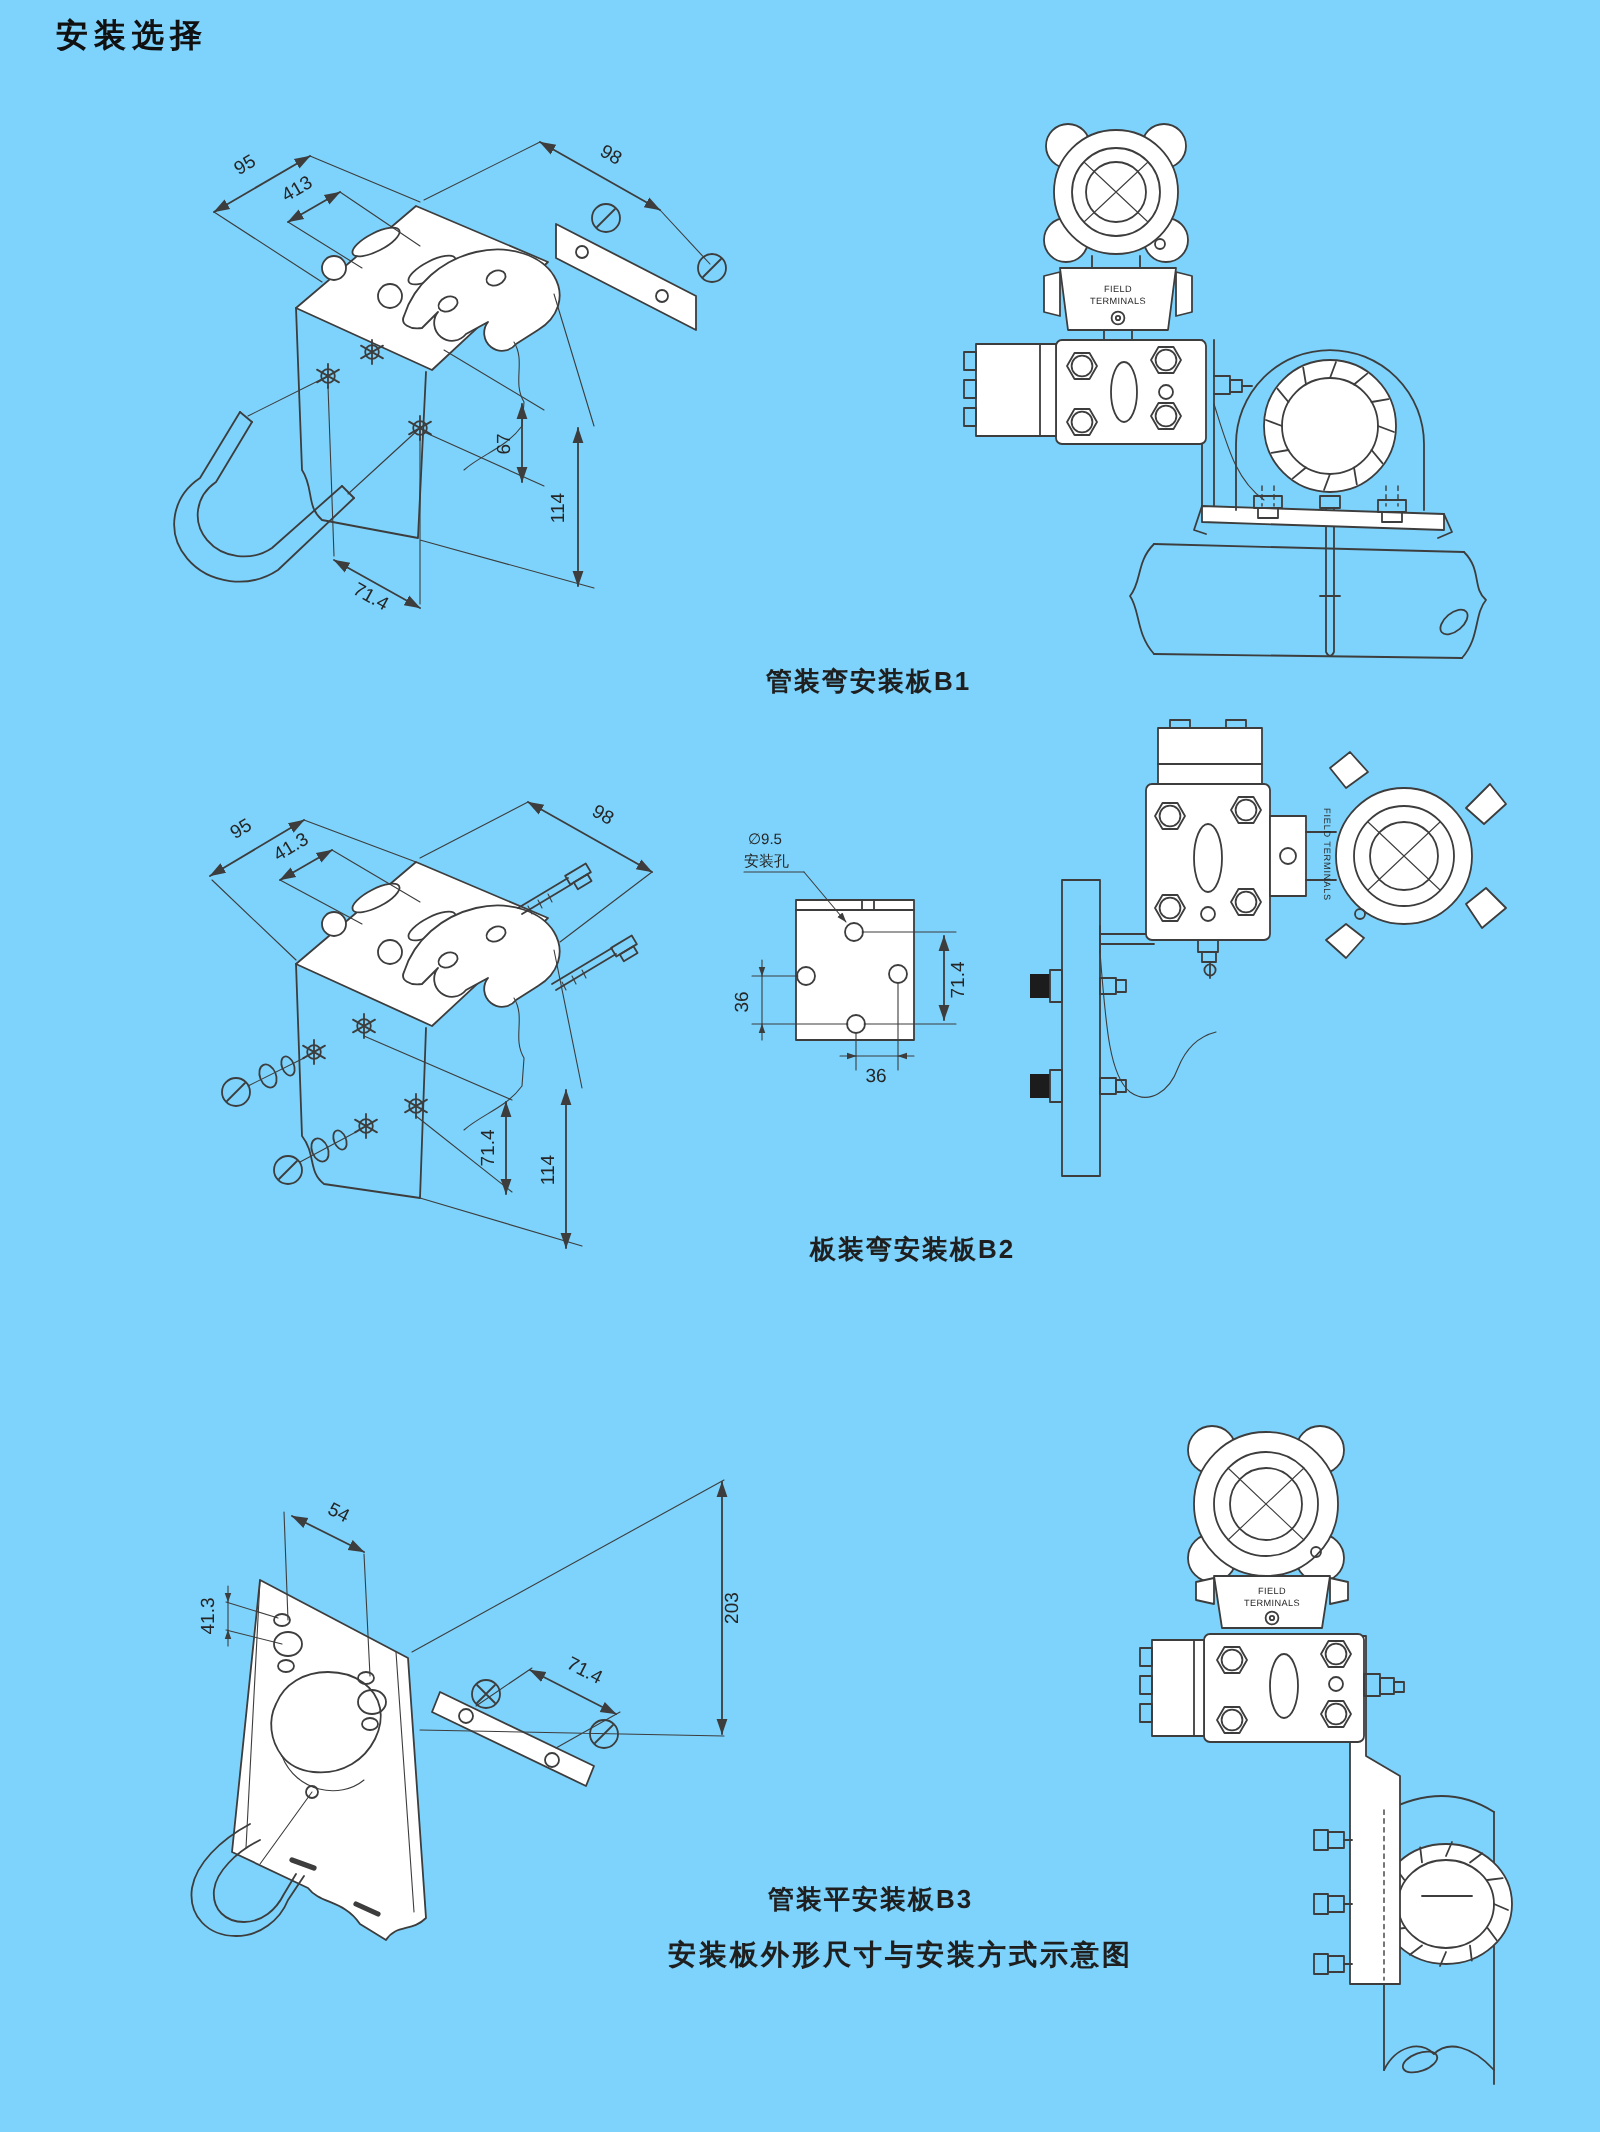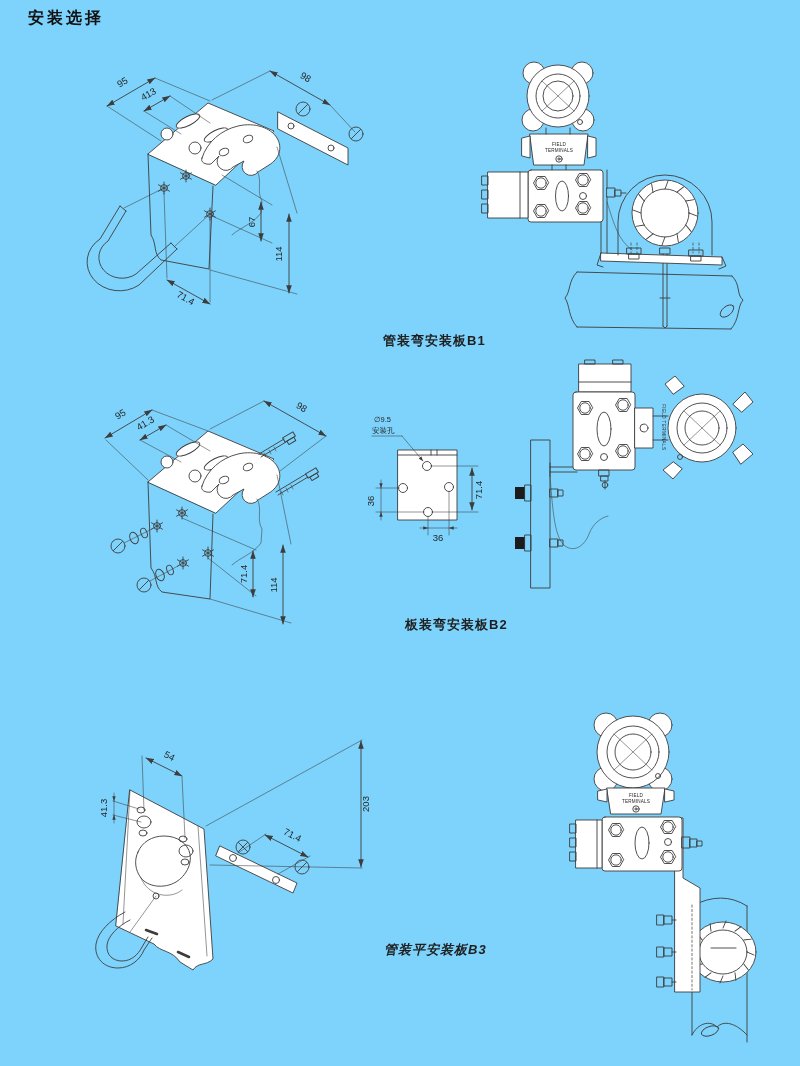--- a/index.html
+++ b/index.html
@@ -17,21 +17,21 @@
   svg text.dim{font-size:9.5px;text-anchor:middle;font-family:"Liberation Sans",sans-serif;}
   svg text.dimcn{font-size:7.5px;text-anchor:start;font-family:"Liberation Sans",sans-serif;}
   svg text.tiny{font-size:4.6px;text-anchor:middle;letter-spacing:.2px;font-family:"Liberation Sans",sans-serif;}
   svg text.tinyv{font-size:4.6px;text-anchor:start;letter-spacing:.4px;font-family:"Liberation Sans",sans-serif;}
   #arw path{fill:#3d3d3d;stroke:none;}
   .title{position:absolute;left:28px;top:8px;font-size:16px;font-weight:bold;
          letter-spacing:3px;color:#111;}
   .cap{position:absolute;font-size:13px;font-weight:600;letter-spacing:1px;color:#1f1f1f;text-align:right;}
   .cap-b1{left:383px;top:332px;}
   .cap-b2{left:377px;top:616px;margin-left:28px;}
-  .cap-b3{left:384px;top:941px;font-style:italic;}
+  .cap-b3{left:384px;top:941px;}
   .cap-footer{left:334px;top:969px;font-size:14px;letter-spacing:1.5px;}
 </style>
 </head>
 <body>
 
 <div class="pg">
 
   <svg width="0" height="0">
     <defs>
       <marker id="arw" viewBox="0 0 9 9" refX="8.6" refY="4.5" markerWidth="9" markerHeight="9" orient="auto-start-reverse">
@@ -481,14 +481,15 @@
         <rect x="30" y="162" width="6" height="9"></rect>
       <g>
         <rect x="142" y="147" width="8" height="11"></rect>
           <rect x="150" y="149" width="7" height="8"></rect>
           <rect x="157" y="151" width="5" height="5"></rect>
       </g>
     </g>
   </svg>
 
   <div class="cap cap-b3">管装平安装板B3</div>
+  <div class="cap cap-footer">安装板外形尺寸与安装方式示意图</div>
 
 </div>
 
 </body></html>

